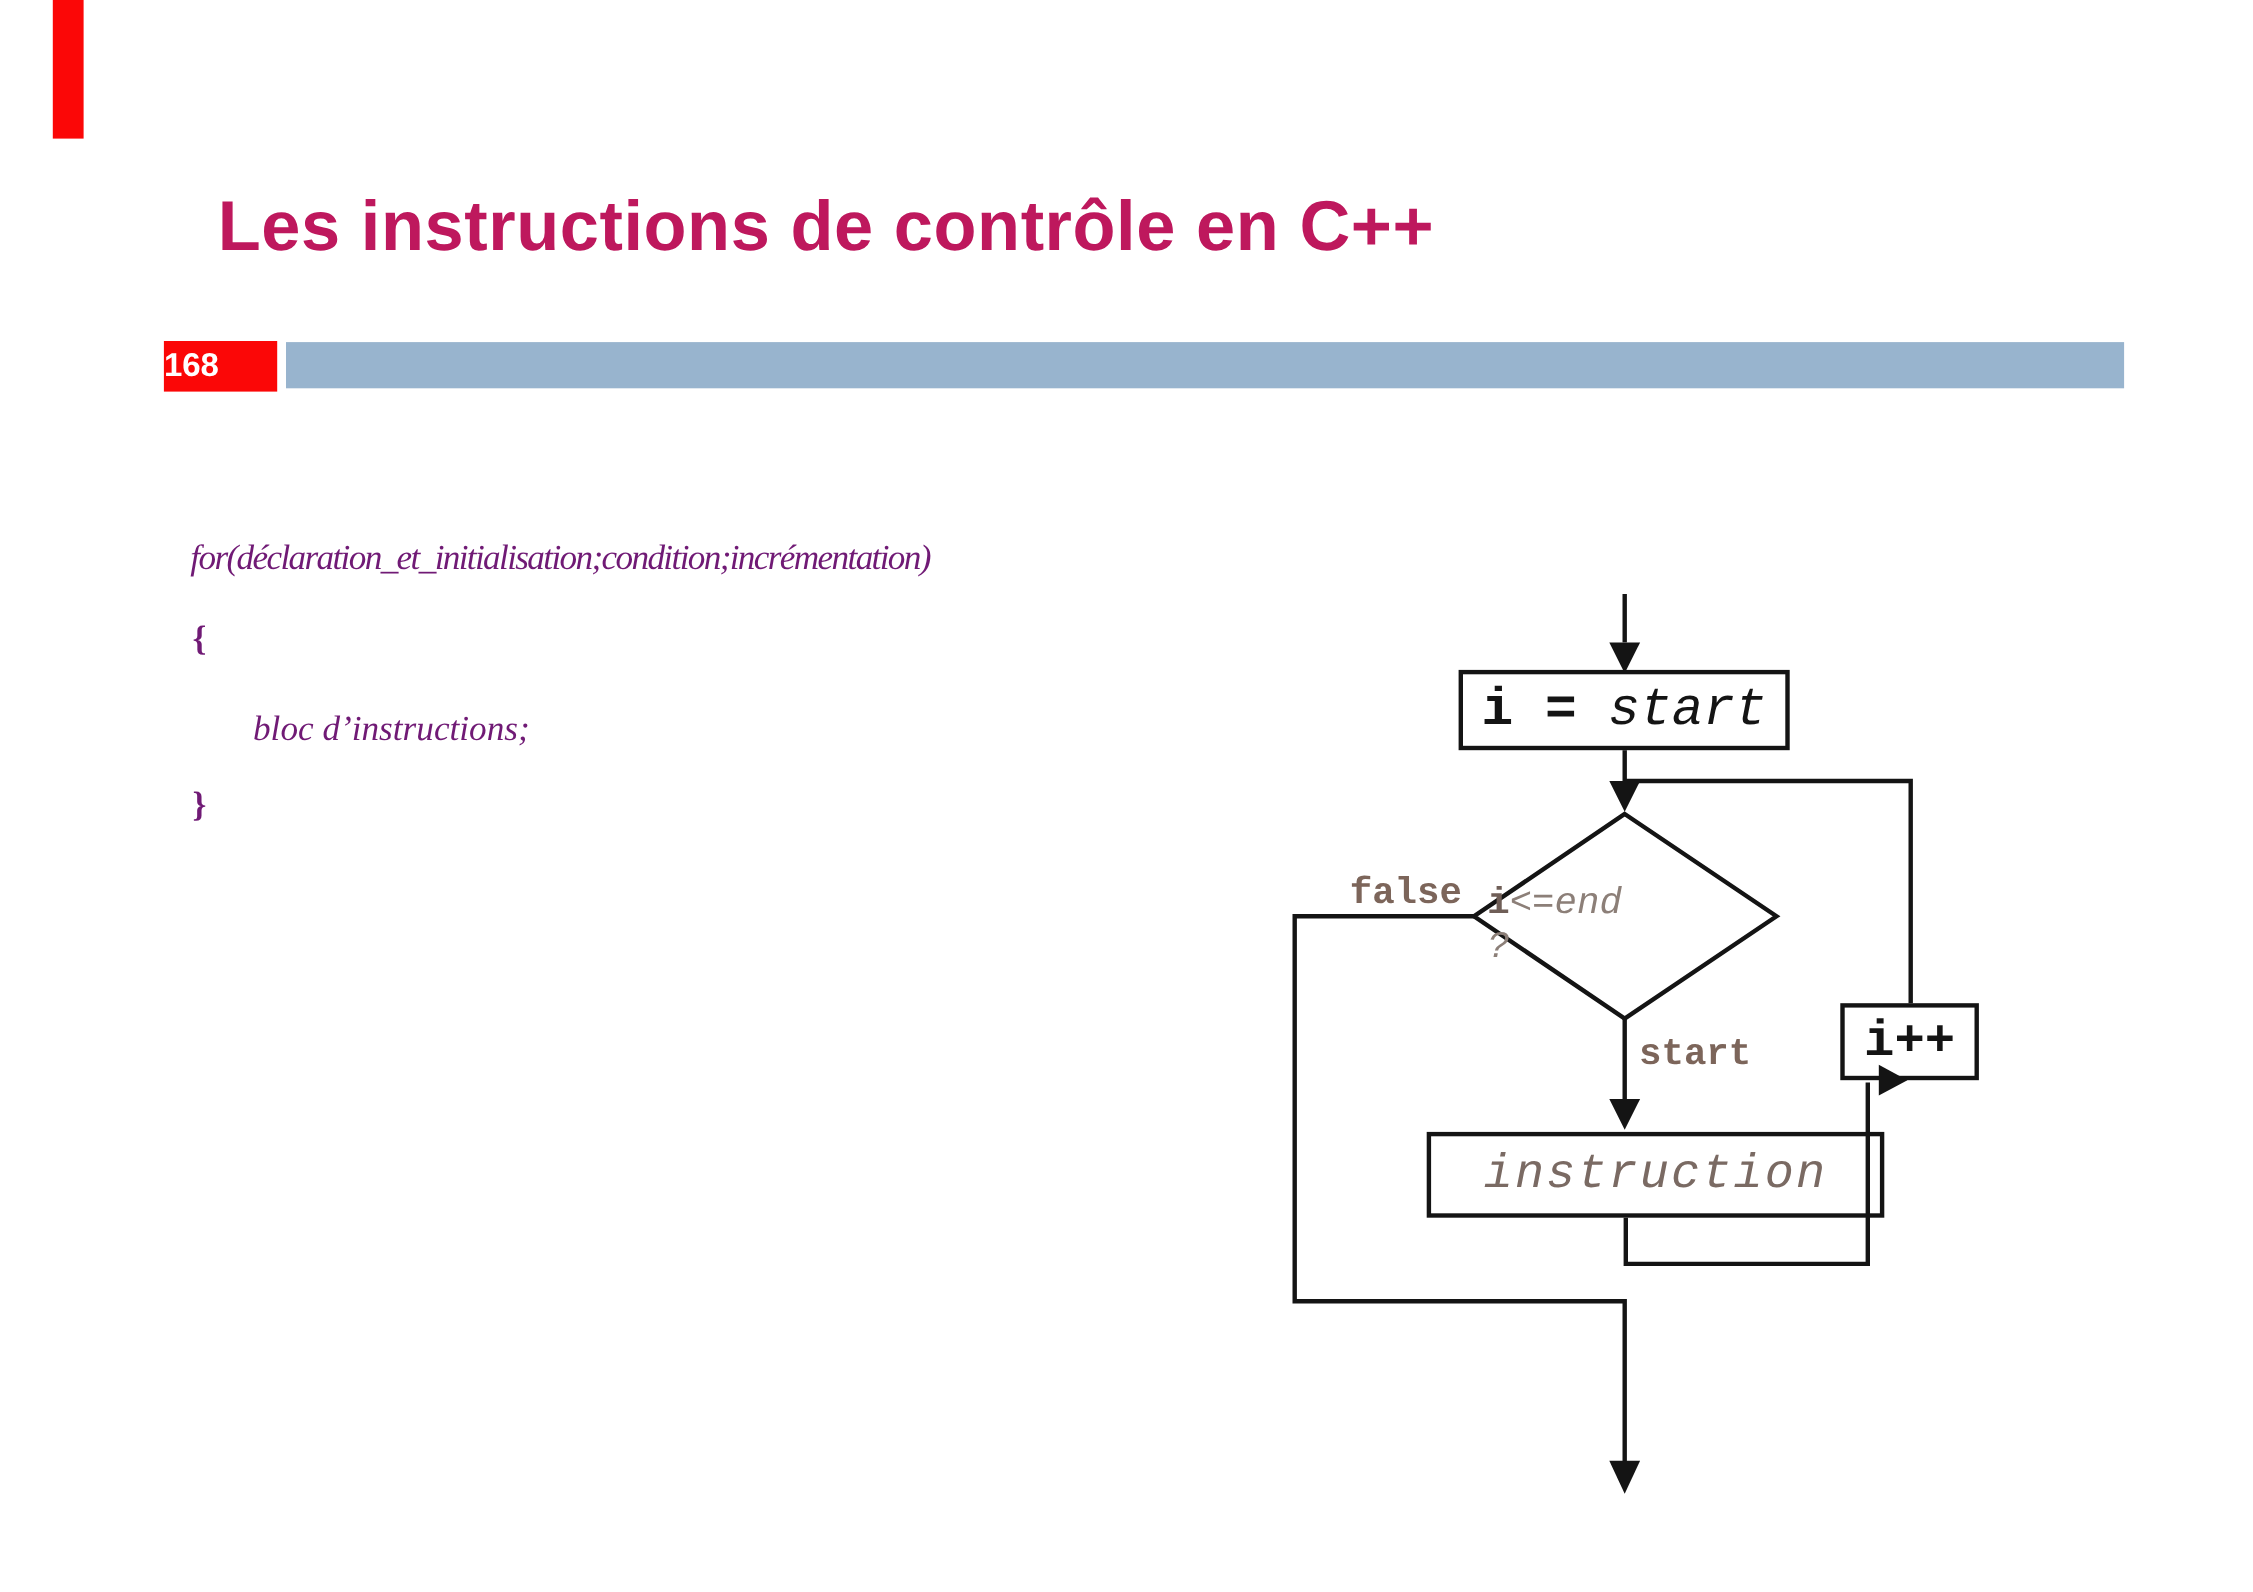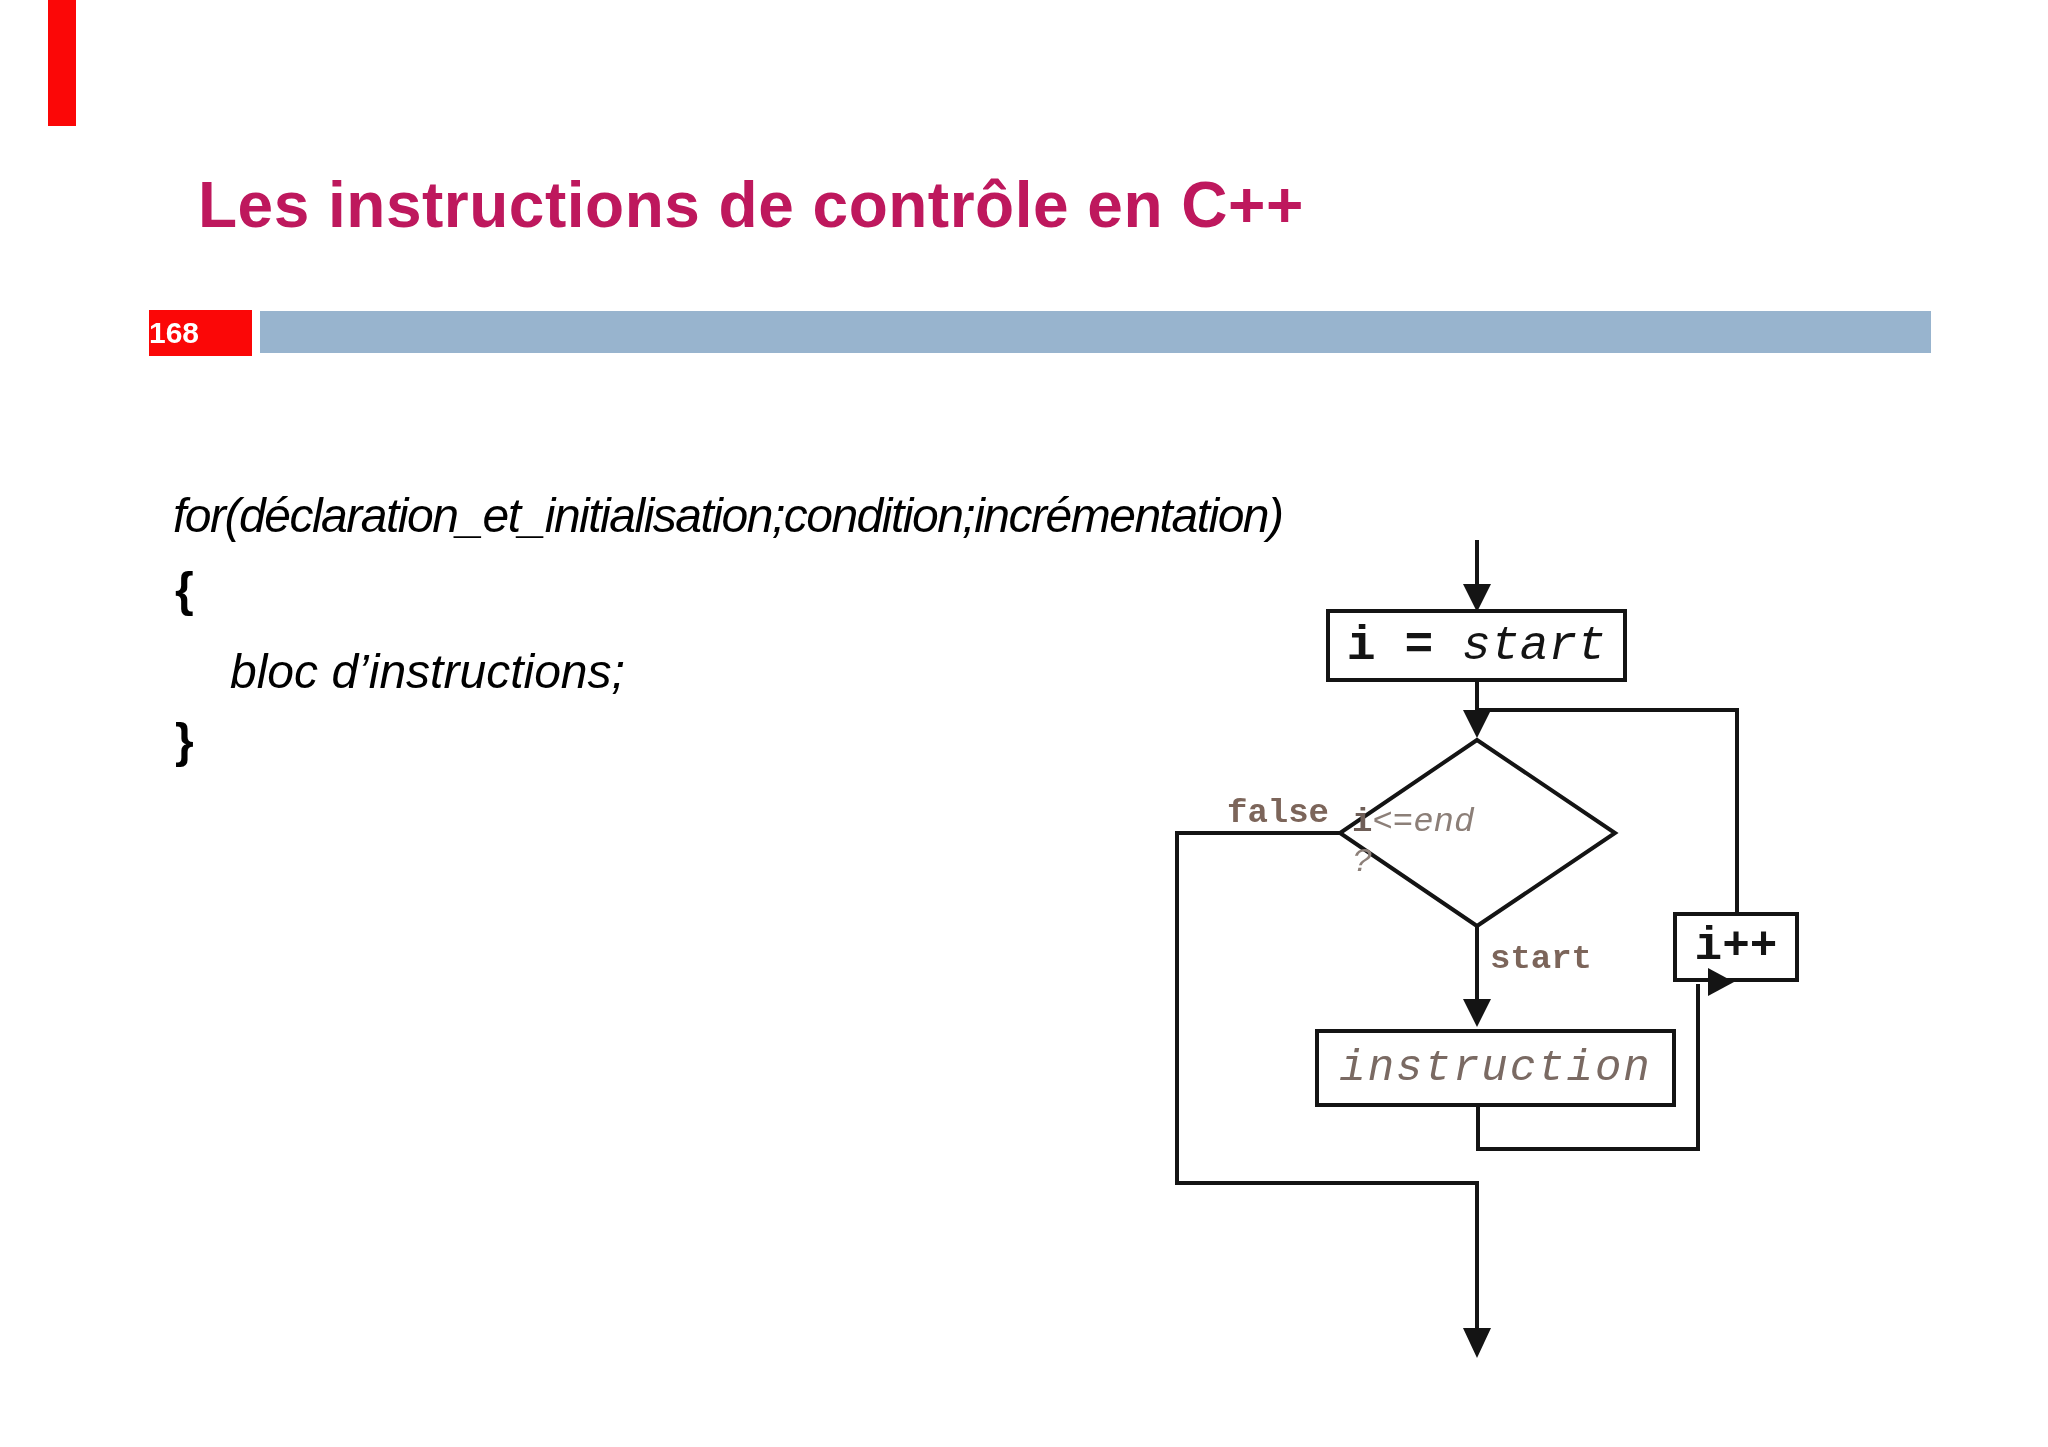--- a/index.html
+++ b/index.html
@@ -30,42 +30,42 @@
     position:absolute; left:260px; top:311px; width:1671px; height:42px;
     background:#98b4ce;
   }
   .subtitle {
     position:absolute; left:200px; top:398px;
     font-size:48px; font-weight:bold; color:#b21e28; white-space:nowrap;
   }
   .subtitle .kw { font-style:italic; }
   .code {
     position:absolute;
-    font-family:Liberation Sans, sans-serif;
-    font-size:48px; font-style:italic; color:#000000; white-space:nowrap;
+    font-family:Liberation Serif, serif;
+    font-size:32px; font-style:italic; color:#701a75; white-space:nowrap;
   }
   .code-line1 { left:173px; top:488px; letter-spacing:-1.5px; }
   .code-brace { font-style:normal; font-weight:bold; }
   .code-open  { left:175px; top:562px; }
   .code-body  { left:230px; top:644px; }
   .code-close { left:175px; top:713px; }
 
   .flow-svg { position:absolute; left:0; top:0; z-index:0; pointer-events:none; }
 
   .fbox {
     position:absolute; z-index:1;
     border:4px solid #141414; background:transparent;
     display:flex; align-items:center; justify-content:center;
     font-family:"Liberation Mono", monospace; white-space:nowrap;
   }
   .box-init { left:1326px; top:609px; width:301px; height:73px; font-size:48px; color:#141414; }
   .box-init .var { font-weight:bold; font-style:normal; }
   .box-init .val { font-style:italic; }
-  .box-instr { left:1297px; top:1029px; width:361px; height:78px;
-               font-size:44px; font-style:italic; color:#7a6a63; letter-spacing:2px;margin-left:18px; }
+  .box-instr { left:1297px; top:1029px; width:416px; height:78px;
+               font-size:44px; font-style:italic; color:#7a6a63; letter-spacing:2px; }
   .box-inc { left:1673px; top:912px; width:126px; height:70px;
              font-size:46px; font-weight:bold; color:#141414; }
 
   .flabel {
     position:absolute; z-index:1;
     font-family:"Liberation Mono", monospace; font-weight:bold;
     font-size:34px; color:#7c655a; white-space:nowrap;
   }
   .label-false { left:1227px; top:794px; }
   .label-true  { left:1490px; top:940px; }

